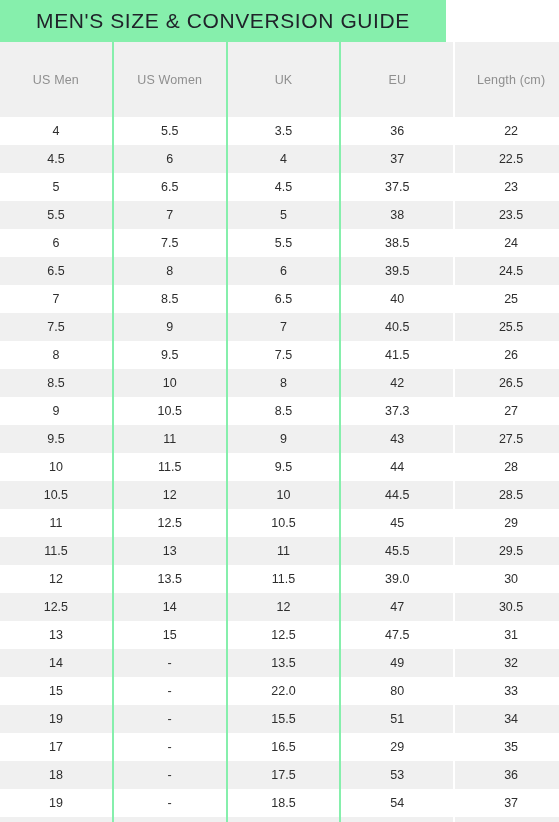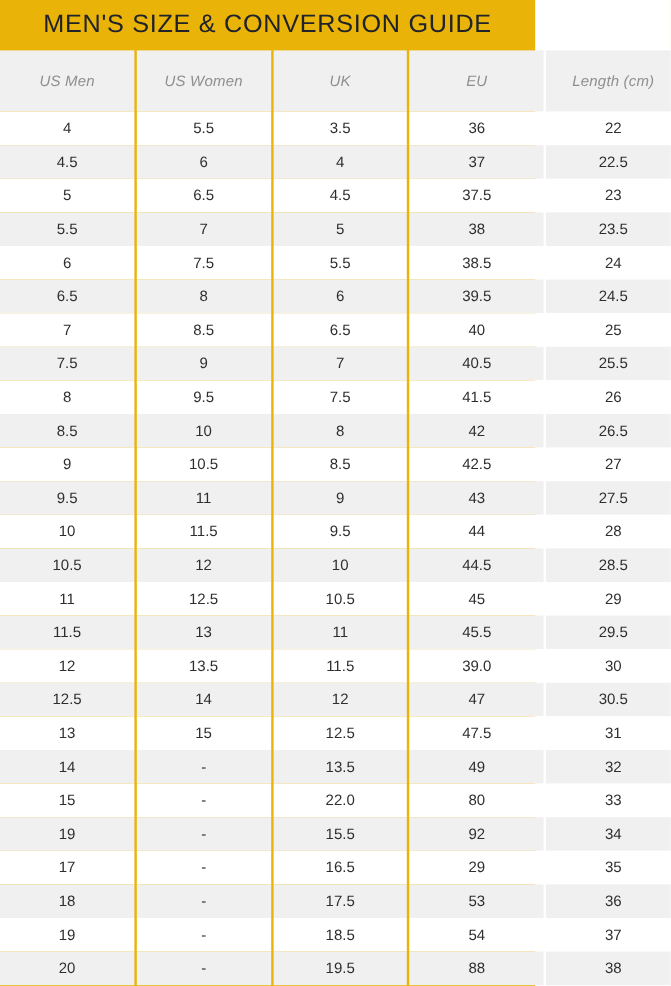--- a/index.html
+++ b/index.html
@@ -12,21 +12,21 @@
     height: 822px;
     overflow: hidden;
     font-family: "Liberation Sans", sans-serif;
     -webkit-font-smoothing: antialiased;
   }
 
   .page {
     width: 446px;
     height: 822px;
     position: relative;
-    background: #eab308;
+    background: #86efac;
   }
 
   .title {
     height: 42px;
     line-height: 42px;
     text-align: center;
     font-size: 21px;
     font-weight: 300;
     letter-spacing: 0.6px;
     color: #20232a;
@@ -44,23 +44,22 @@
   .table col { width: 111.8px; }
 
   .table th {
     height: 43px;
     background: #f0f0f0;
     color: #8f8f8f;
     font-size: 12.5px;
     font-weight: 400;
     text-align: center;
     letter-spacing: 0.15px;
-    padding: 4px;
+    padding: 16px;
     border: 0;
-    font-style: italic;
   }
 
   .table td {
     height: 28px;
     font-size: 12.5px;
     font-weight: 400;
     color: #2e2e2e;
     text-align: center;
     padding: 0;
     border: 0;
@@ -163,21 +162,21 @@
           <td>8.5</td>
           <td>10</td>
           <td>8</td>
           <td>42</td>
           <td>26.5</td>
         </tr>
         <tr>
           <td>9</td>
           <td>10.5</td>
           <td>8.5</td>
-          <td>42.5</td>
+          <td>37.3</td>
           <td>27</td>
         </tr>
         <tr class="alt">
           <td>9.5</td>
           <td>11</td>
           <td>9</td>
           <td>43</td>
           <td>27.5</td>
         </tr>
         <tr>
@@ -240,21 +239,21 @@
           <td>15</td>
           <td>-</td>
           <td>22.0</td>
           <td>80</td>
           <td>33</td>
         </tr>
         <tr class="alt">
           <td>19</td>
           <td>-</td>
           <td>15.5</td>
-          <td>92</td>
+          <td>51</td>
           <td>34</td>
         </tr>
         <tr>
           <td>17</td>
           <td>-</td>
           <td>16.5</td>
           <td>29</td>
           <td>35</td>
         </tr>
         <tr class="alt">

